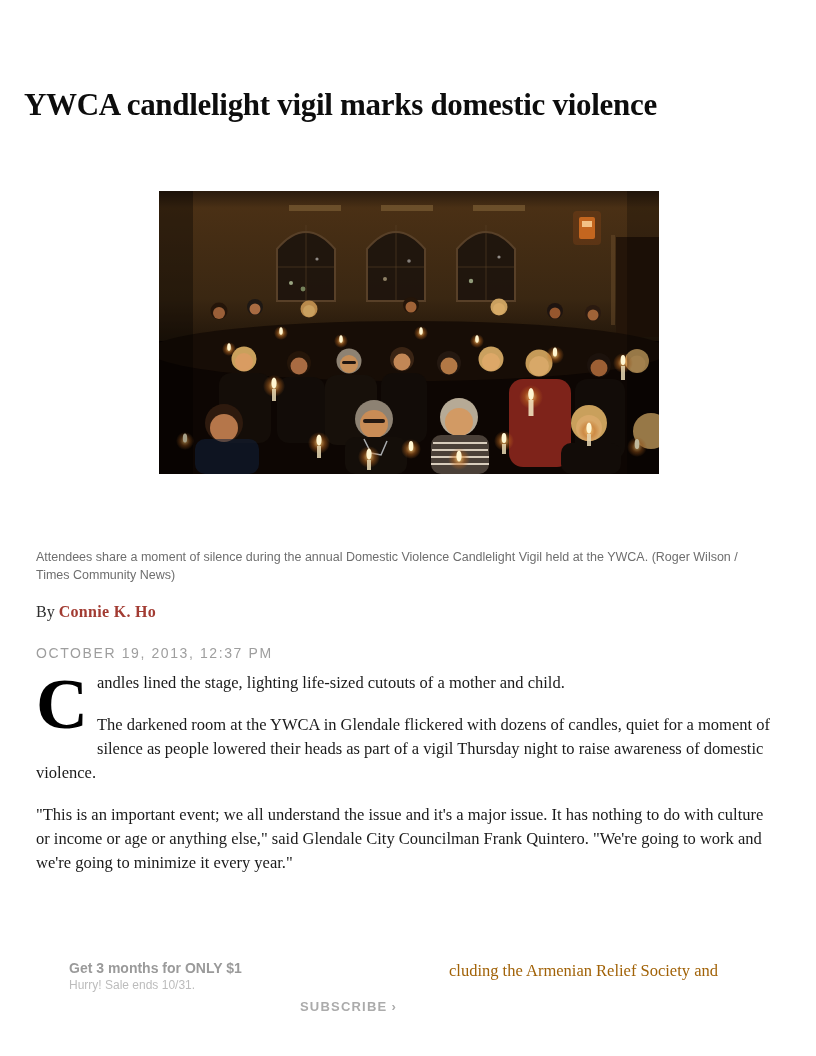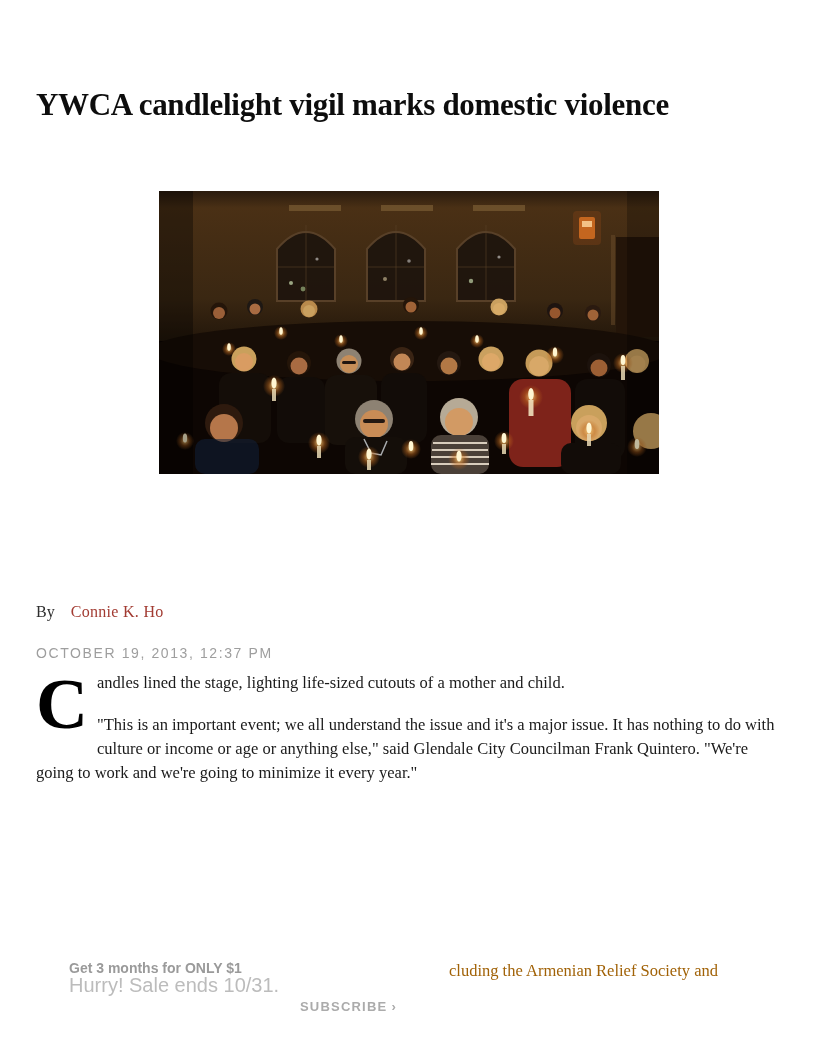--- a/index.html
+++ b/index.html
@@ -1,43 +1,43 @@
 <!DOCTYPE html>
 <html><head>
 <meta charset="utf-8">
 <style>
   html,body{margin:0;padding:0;background:#ffffff;}
   .page{position:relative;width:816px;height:1056px;margin:0 auto;background:#ffffff;overflow:hidden;
         font-family:"Liberation Serif",serif;}
   
-  .headline{position:absolute;left:36px;top:66px;width:744px;
+  .headline{position:absolute;left:24px;top:66px;width:744px;
             font-family:"Liberation Serif",serif;font-weight:bold;font-size:31px;
             letter-spacing:-0.3px;color:#0d0d0d;}
   
   .photo{position:absolute;left:159px;top:191px;width:500px;height:283px;background:#140b06;overflow:hidden;}
   .photo svg{display:block;}
   
   .caption{position:absolute;left:36px;top:549px;width:718px;
            font-family:"Liberation Sans",sans-serif;font-size:12.5px;line-height:17.5px;color:#6e6e6e;}
   
   .byline{position:absolute;left:36px;top:603px;font-size:16px;color:#2e2e2e;}
-  .byline .author{font-weight:normal;color:#a23b32;letter-spacing:.3px;cursor:pointer;margin-left:12px;}
+  .byline .author{font-weight:bold;color:#a23b32;letter-spacing:.3px;cursor:pointer;}
   
   .date{position:absolute;left:36px;top:645px;font-family:"Liberation Sans",sans-serif;
         font-size:14px;letter-spacing:1.6px;color:#9e9e9e;}
   
   .body{position:absolute;left:36px;top:671px;width:744px;font-size:16.5px;line-height:24px;color:#1a1a1a;}
   .body p{margin:0 0 18px 0;}
   .dropcap{float:left;font-weight:bold;font-size:72px;line-height:.85;height:84px;
            margin:3px 9px 0 0;color:#000;}
   
   .banner{position:absolute;left:12px;top:953px;width:816px;height:58px;background:#ffffff;text-decoration:underline;}
   .promo{position:absolute;left:57px;top:7px;font-family:"Liberation Sans",sans-serif;line-height:17px;}
   .promo .offer{font-size:14px;font-weight:bold;color:#9a9a9a;}
-  .promo .urgency{font-size:20px;color:#bcbcbc;}
+  .promo .urgency{font-size:12px;color:#bcbcbc;}
   .cta{position:absolute;left:288px;top:18px;font-family:"Liberation Sans",sans-serif;
        font-size:13px;font-weight:bold;letter-spacing:1.2px;color:#ababab;cursor:pointer;margin-top:28px;}
   .cta .chev{font-weight:bold;letter-spacing:0;margin-left:4px;}
   .partial{position:absolute;left:437px;top:8px;font-family:"Liberation Serif",serif;
            font-size:16.5px;color:#a16207;white-space:nowrap;}
 </style>
 </head>
 <body>
 
 <div class="page">
@@ -245,30 +245,32 @@
             <circle r="9" fill="url(#glow)"></circle>
             <ellipse cy="-3" rx="2.2" ry="4.5" fill="#fff6d2"></ellipse>
           </g>
       </g>
 
       <rect x="0" y="0" width="34" height="283" fill="#000000" opacity="0.35"></rect>
       <rect x="468" y="0" width="32" height="283" fill="#000000" opacity="0.25"></rect>
     </svg>
   </div>
 
+  <div class="caption">Attendees share a moment of silence during the annual Domestic Violence Candlelight Vigil held at the YWCA. (Roger Wilson / Times Community News)</div>
 
   <div class="byline">
     <span>By </span><span class="author">Connie K. Ho</span>
   </div>
 
   <div class="date">OCTOBER 19, 2013, 12:37 PM</div>
 
   <div class="body">
     <span class="dropcap">C</span>
     <p>andles lined the stage, lighting life-sized cutouts of a mother and child.</p>
+    <p>The darkened room at the YWCA in Glendale flickered with dozens of candles, quiet for a moment of silence as people lowered their heads as part of a vigil Thursday night to raise awareness of domestic violence.</p>
     <p>"This is an important event; we all understand the issue and it's a major issue. It has nothing to do with culture or income or age or anything else," said Glendale City Councilman Frank Quintero. "We're going to work and we're going to minimize it every year."</p>
   </div>
 
   <div class="banner">
     <div class="promo">
       <div class="offer">Get 3 months for ONLY $1</div>
       <div class="urgency">Hurry! Sale ends 10/31.</div>
     </div>
     <div class="cta">
       <span>SUBSCRIBE</span><span class="chev">›</span>

